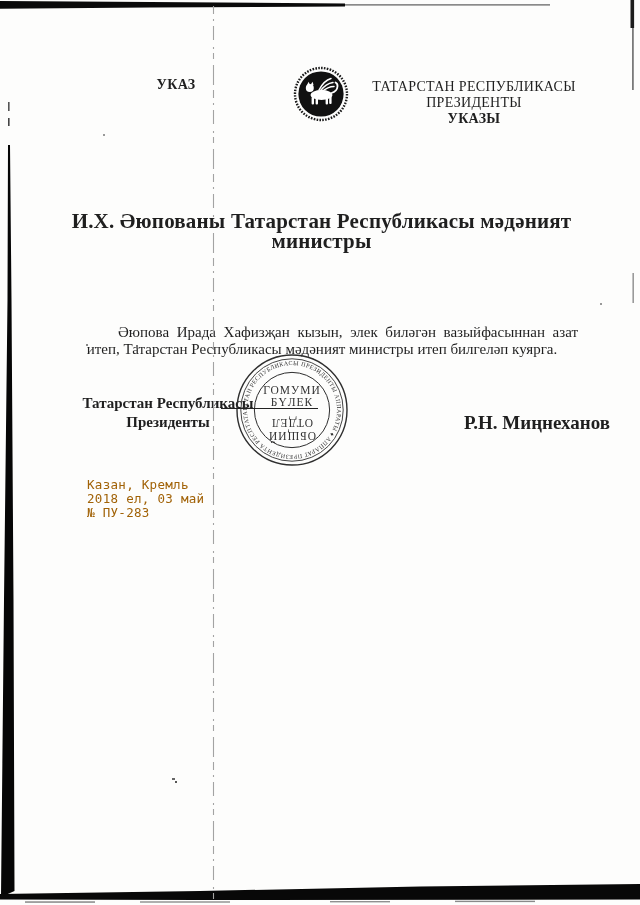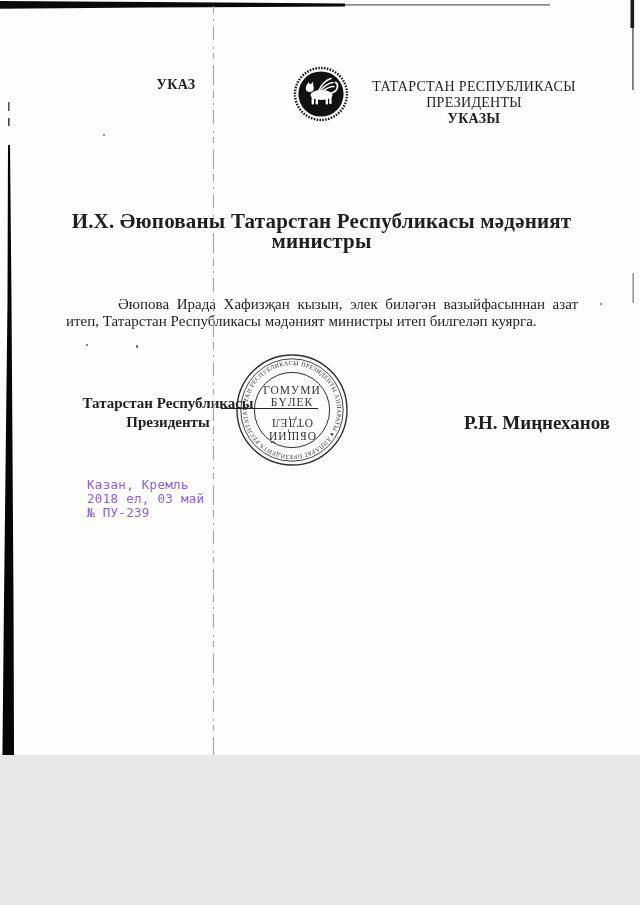--- a/index.html
+++ b/index.html
@@ -1,42 +1,42 @@
 <!DOCTYPE html>
 <html><head>
 <meta charset="utf-8">
 <style>
   * { margin:0; padding:0; box-sizing:border-box; }
   html,body { background:#e8e8e8; }
   .page {
-    position:relative; width:640px; height:755px;
+    position:relative; width:640px; height:905px;
     background:#fdfdfc; overflow:hidden;
     font-family:"Liberation Serif", serif;
     color:#1f1f1f;
   }
   .abs { position:absolute; }
   
   .hdr-left   { left:72px;  top:77px;  width:208px; text-align:center; font-size:14px; line-height:16px; letter-spacing:.3px; }
   .hdr-right  { left:368px; top:79px;  width:212px; text-align:center; font-size:14px; line-height:16px; letter-spacing:.3px; }
   .hdr-b { font-weight:bold; }
   .emblem { left:293px; top:66px; width:56px; height:56px; }
   
   .title { left:66px; top:211px; width:511px; text-align:center; font-weight:bold; font-size:21px; line-height:20px; letter-spacing:.2px; }
   
   .bodytxt { left:66px; top:296px; width:512px; font-size:15px; line-height:17px; }
-  .bodytxt .l1 { text-indent:52px; text-align:justify; text-align-last:justify; }
-  .bodytxt .l2 { text-align:left; }
+  .bodytxt .l1 { text-indent:52px; text-align:justify; text-align-last:justify;margin-top:28px; }
+  .bodytxt .l2 { text-align:center; }
   
   .sig-office { left:79px; top:394px; width:178px; text-align:center; font-weight:bold; font-size:15px; line-height:19px; }
   .sig-name   { left:464px; top:412px; font-weight:bold; font-size:19px; }
   
   .stamp { left:218px; top:348px; width:137px; height:128px; z-index:10; }
   .stamp svg text { fill:#333; }
   
-  .footer { left:87px; top:478px; font-family:"DejaVu Sans Mono", monospace; font-size:12.5px; line-height:14px; color:#8b5cf6; letter-spacing:.3px; }
+  .footer { left:87px; top:478px; font-family:"DejaVu Sans Mono", monospace; font-size:12.5px; line-height:14px; color:#a16207; letter-spacing:.3px; }
   
   .artifacts { left:0; top:0; width:640px; height:905px; z-index:20; pointer-events:none; }
 </style>
 </head>
 <body>
 
 <div class="page">
 
   <div class="abs hdr-left">
     <div class="hdr-b">УКАЗ</div>
@@ -107,21 +107,21 @@
       <g transform="rotate(180 74 79)">
         <text x="74" y="74" text-anchor="middle" font-family="Liberation Serif, serif" font-size="11.5" letter-spacing="1">ОБЩИЙ</text>
         <text x="74" y="87" text-anchor="middle" font-family="Liberation Serif, serif" font-size="11.5" letter-spacing="1">ОТДЕЛ</text>
       </g>
     </svg>
   </div>
 
   <div class="abs footer">
     <div>Казан, Кремль</div>
     <div>2018 ел, 03 май</div>
-    <div>№ ПУ-239</div>
+    <div>№ ПУ-283</div>
   </div>
 
   <div class="abs artifacts">
     <svg width="640" height="905" viewBox="0 0 640 905">
 
       <polygon points="0,1 150,2 345,3.5 345,6.5 150,7.5 0,8.8" fill="#0a0a0a"></polygon>
       <rect x="345" y="4" width="205" height="1.7" fill="#8a8a8a"></rect>
 
       <rect x="630.5" y="0" width="3.6" height="28" fill="#1c1c1c"></rect>
       <rect x="632" y="28" width="1.8" height="62" fill="#7a7a7a"></rect>

